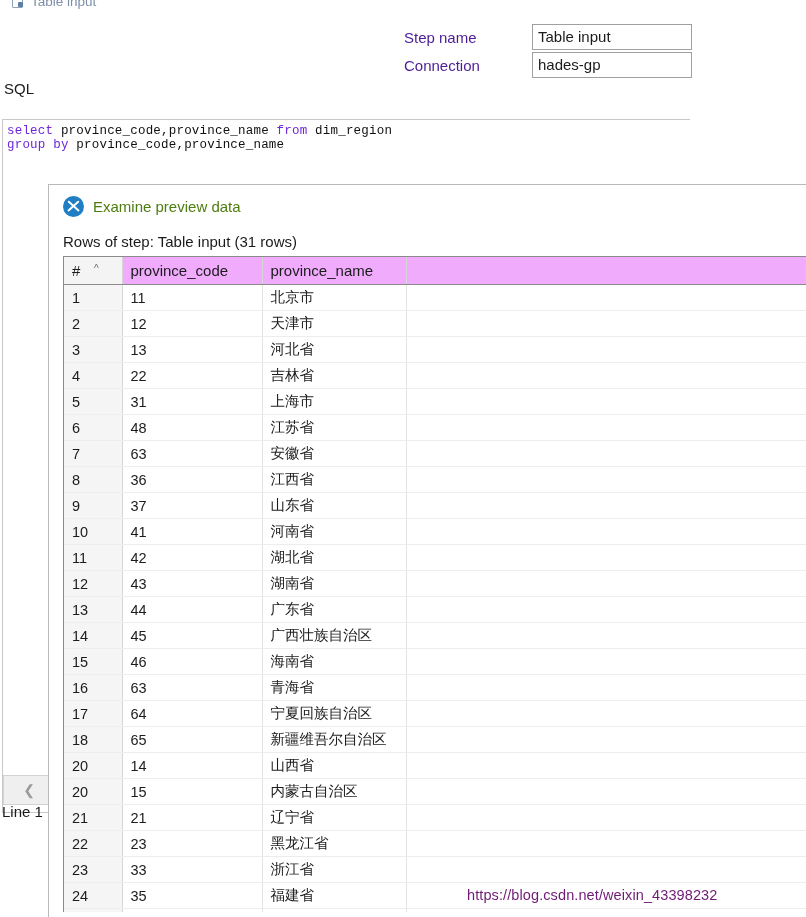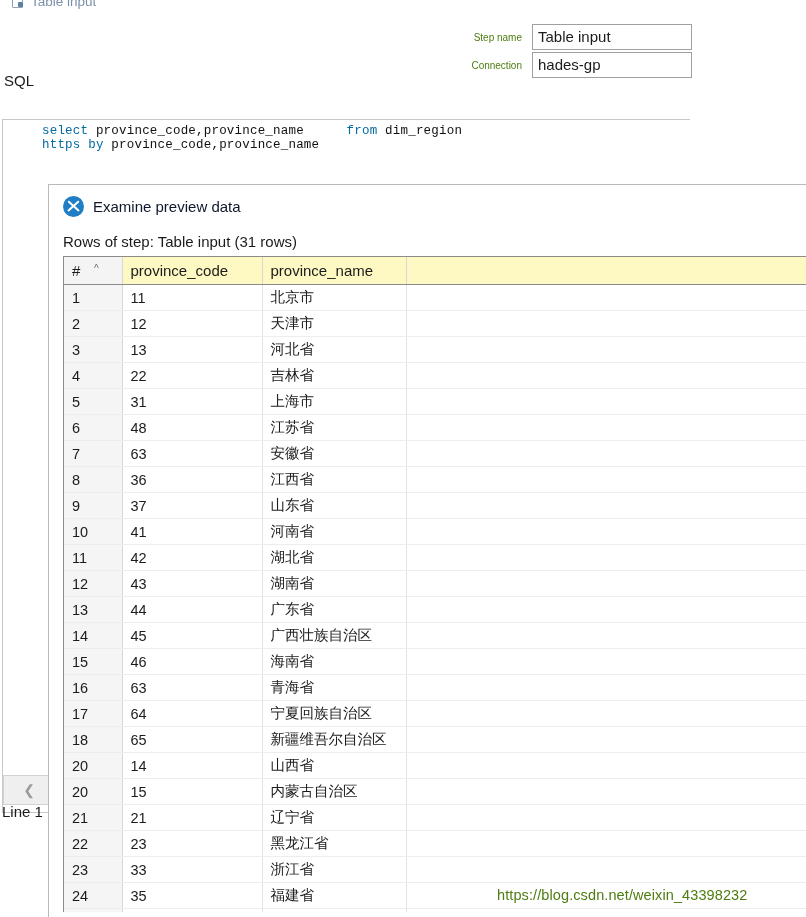--- a/index.html
+++ b/index.html
@@ -41,23 +41,23 @@
     background: #5b7fa6;
     border-radius: 1px;
   }
 
   .form-row {
     position: absolute;
     display: flex; align-items: center;
     right: -12px;
   }
   .form-label {
-    font-size: 10px;
-    color: #4d7c0f;
-    text-align: right;
+    font-size: 15px;
+    color: #4c1d95;
+    text-align: left;
     width: 118px;
     padding-right: 10px;
     white-space: nowrap;
   }
   .form-input {
     width: 160px;
     height: 26px;
     box-sizing: border-box;
     border: 1px solid #a0a0a0;
     background: #ffffff;
@@ -66,21 +66,21 @@
     padding: 0 5px;
     line-height: 24px;
     font-family: "Liberation Sans", sans-serif;
     outline: none;
     white-space: nowrap;
     overflow: hidden;
   }
 
   .sql-label {
     position: absolute;
-    left: 4px; top: 72px;
+    left: 4px; top: 80px;
     font-size: 15px;
     color: #1b1b1b;
   }
 
   .sql-editor {
     position: absolute;
     left: 2px; top: 119px;
     right: -10px;
     bottom: 104px;
     border: 1px solid #c8c8c8;
@@ -91,21 +91,21 @@
   .sql-code {
     margin: 0;
     padding: 4px 0 0 4px;
     font-family: "Liberation Mono", monospace;
     font-size: 12.5px;
     line-height: 14px;
     white-space: pre;
     color: #101010;
     letter-spacing: 0.2px;
   }
-  .kw { color: #0369a1; margin-left: 35px; }
+  .kw { color: #6d28d9; }
 
   .collapse-btn {
     position: absolute;
     left: 3px; top: 775px;
     width: 50px; height: 28px;
     background: #efefef;
     border: 1px solid #d2d2d2;
     display: flex; align-items: center; justify-content: center;
     color: #9a9a9a;
     font-size: 14px;
@@ -158,21 +158,21 @@
     position: absolute;
     left: 8.5px; top: 3px;
     width: 4px; height: 15px;
     background: #ffffff;
     border-radius: 1px;
     transform: rotate(45deg);
     opacity: 0;
   }
   .preview-title {
     font-size: 15px;
-    color: #0f172a;
+    color: #4d7c0f;
     white-space: nowrap;
   }
   .preview-rows-label {
     padding: 14px 0 6px 14px;
     font-size: 15px;
     color: #1b1b1b;
     white-space: nowrap;
   }
 
   .grid-wrap {
@@ -198,21 +198,21 @@
   table.grid col.c-name { width: 144px; }
   table.grid col.c-pad  { width: 413px; }
 
   table.grid thead th {
     height: 27px;
     font-weight: normal;
     text-align: left;
     padding: 0 0 0 8px;
     border-bottom: 1px solid #8b8b8b;
     border-right: 1px solid #d7d7d7;
-    background: #fef9c3;
+    background: #f0abfc;
     font-size: 15px;
     white-space: nowrap;
     vertical-align: middle;
   }
   table.grid thead th.numhead {
     background: #f4f4f4;
     position: relative;
   }
   .sort-caret {
     position: absolute;
@@ -234,23 +234,23 @@
     background: #f5f5f5;
     border-right: 1px solid #d7d7d7;
     color: #1b1b1b;
   }
   table.grid tbody td.padcell {
     border-right: none;
   }
 
   .watermark {
     position: absolute;
-    left: 497px; top: 887px;
+    left: 467px; top: 887px;
     font-size: 14.5px;
-    color: #4d7c0f;
+    color: #701a75;
     white-space: nowrap;
     letter-spacing: 0.1px;
   }
 </style>
 </head>
 <body>
 
 <div id="root">
 
   <div class="win-title">
@@ -268,21 +268,21 @@
 
   <div class="form-row" style="top:52px;">
     <span class="form-label">Connection</span>
     <div class="form-input">hades-gp</div>
   </div>
 
   <div class="sql-label">SQL</div>
 
   <div class="sql-editor">
     <pre class="sql-code"><span class="kw">select</span><span> province_code,province_name </span><span class="kw">from</span><span> dim_region</span>
-<span class="kw">https by</span><span> province_code,province_name</span></pre>
+<span class="kw">group by</span><span> province_code,province_name</span></pre>
   </div>
 
   <div class="collapse-btn">
     <span>❮</span>
   </div>
   <div class="status-line">Line 1 (</div>
 
   <div class="preview-dialog">
 
     <div class="preview-head">

